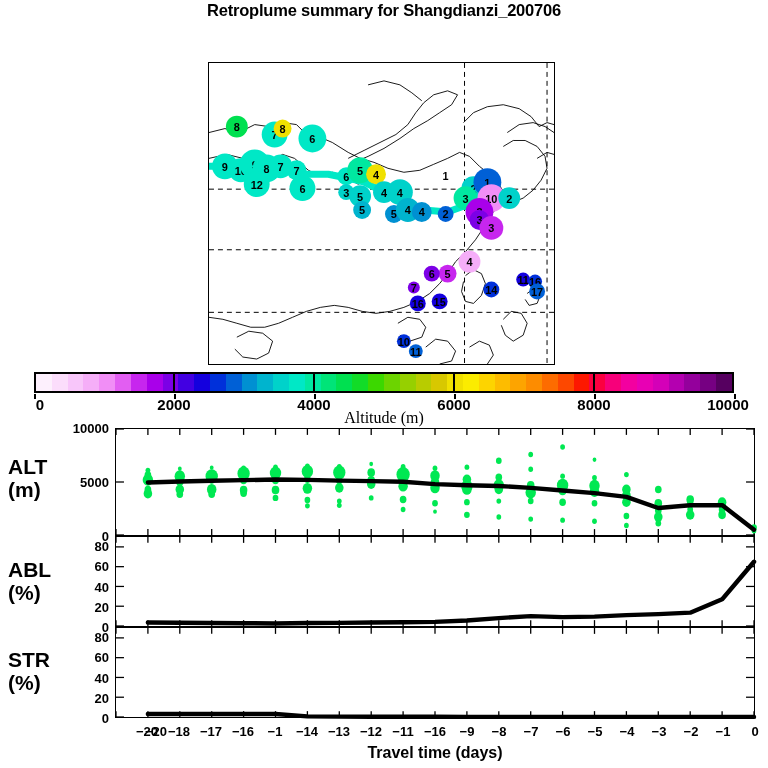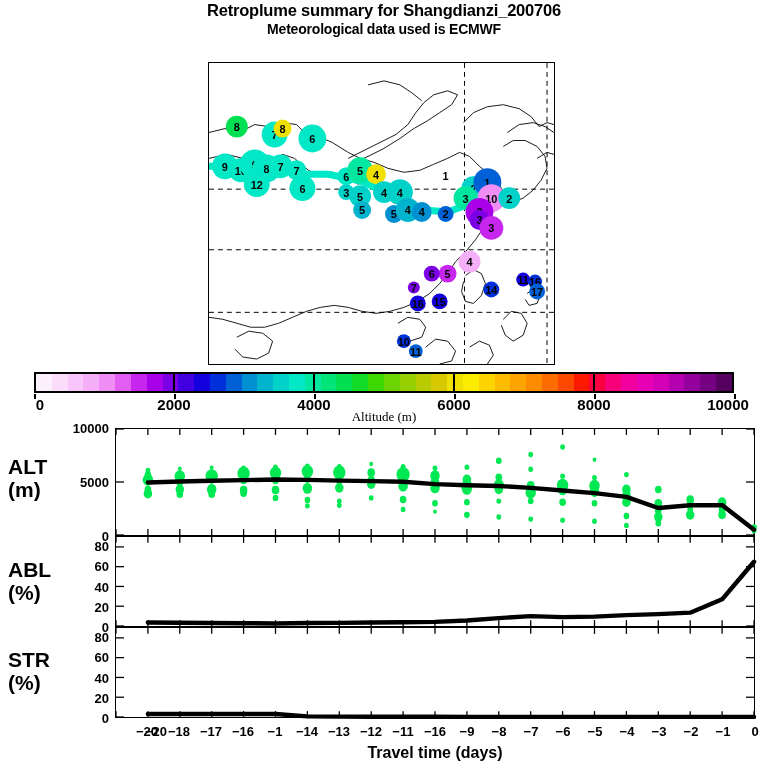--- a/index.html
+++ b/index.html
@@ -23,21 +23,21 @@
 
   
   .cbar-wrap{position:absolute;left:34px;top:372px;width:700px;height:21px;
     border:2px solid #000;box-sizing:border-box;display:flex;}
   .cbar-wrap div{flex:1 1 auto;height:100%;}
   .cbar-sep{position:absolute;top:372px;width:2px;height:21px;background:#000;}
   .cbar-tick{position:absolute;top:394px;width:1.6px;height:5px;background:#000;}
   .cbar-lab{position:absolute;top:396px;font-size:15px;font-weight:bold;
     transform:translateX(-50%);white-space:nowrap;}
   .cbar-title{position:absolute;left:0;top:409px;width:768px;text-align:center;
-    font-family:"Liberation Serif",serif;font-size:13px;}
+    font-family:"Liberation Serif",serif;font-size:16px;}
 
   
   .panel{position:absolute;left:115px;width:640px;border:1.5px solid #000;
     box-sizing:border-box;background:#fff;overflow:visible;}
   #panel-alt{top:428px;height:108px;}
   #panel-abl{top:536px;height:91px;}
   #panel-str{top:627px;height:91px;}
   .panel-svg{position:absolute;left:0;top:0;width:100%;height:100%;overflow:visible;}
 
   .ylab{position:absolute;left:8px;width:100px;text-align:left;
@@ -55,21 +55,20 @@
   .xaxis-title{position:absolute;left:115px;top:744px;width:640px;text-align:center;
     font-size:16px;font-weight:bold;}
 </style>
 </head>
 <body>
 
 <div class="page">
 
   <div class="title-block">
     <div class="t1">Retroplume summary for Shangdianzi_200706</div>
-    <div class="t3">Meteorological data used is ECMWF</div>
   </div>
 
   <div class="map-frame">
     <svg class="map-svg" viewBox="0 0 347 303" preserveAspectRatio="none">
       <g id="map-grid">
           <line x1="257" y1="0" x2="257" y2="303" stroke="#000" stroke-width="1" stroke-dasharray="5,4"></line>
           <line x1="340" y1="0" x2="340" y2="303" stroke="#000" stroke-width="1" stroke-dasharray="5,4"></line>
           <line x1="423" y1="0" x2="423" y2="303" stroke="#000" stroke-width="1" stroke-dasharray="5,4"></line>
           <line x1="506" y1="0" x2="506" y2="303" stroke="#000" stroke-width="1" stroke-dasharray="5,4"></line>
           <line x1="0" y1="127" x2="347" y2="127" stroke="#000" stroke-width="1" stroke-dasharray="5,4"></line>

